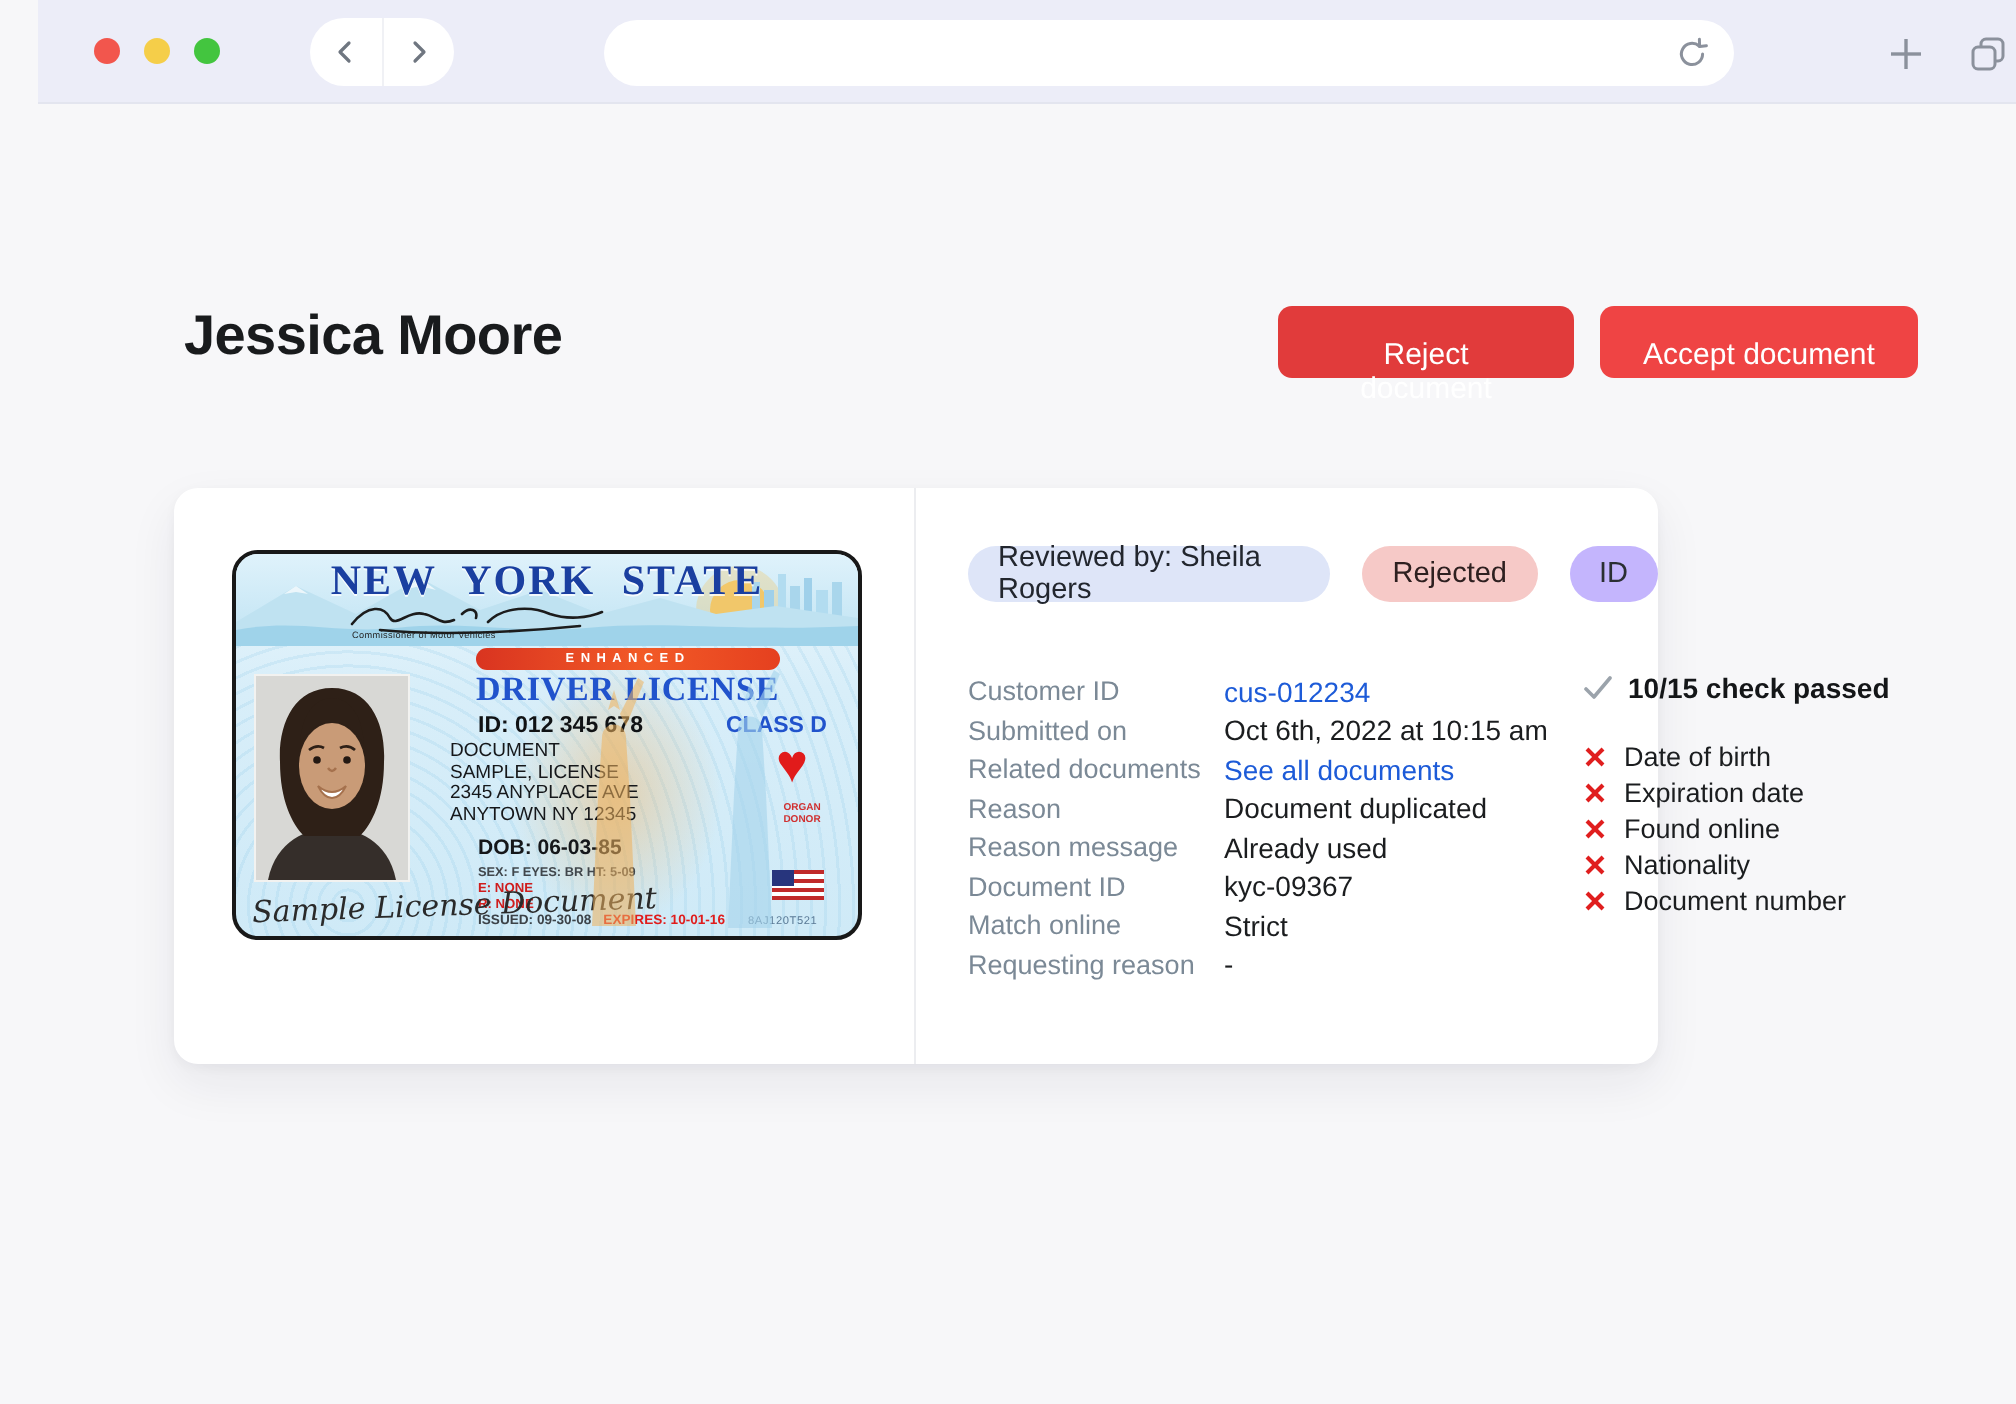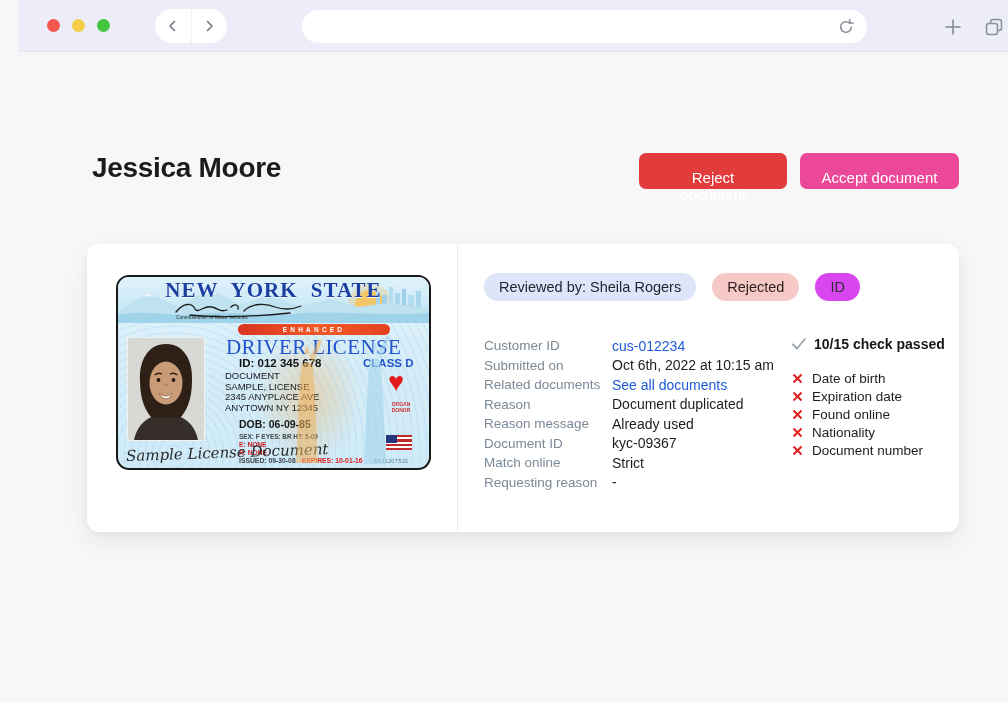--- a/index.html
+++ b/index.html
@@ -24,34 +24,34 @@
   .chrome-ic.plus { left:922px; } .chrome-ic.tabs { left:963px; }
 
   
   .pagehead-name { position:absolute; left:73px; top:152px; font-size:28px; font-weight:700;
                    color:#191b1d; letter-spacing:-0.3px; }
   .pagehead-addr { position:absolute; left:74px; top:195px; font-size:15px; color:#51626f; }
   .btn { position:absolute; top:153px; height:36px; border:none; border-radius:7px; color:#fff;
          font-family:"Liberation Sans",sans-serif; font-size:15px; font-weight:500; cursor:pointer;
          padding:16px 20px; }
   .btn.reject { left:620px; width:148px; background:#e13b3b; }
-  .btn.accept { left:781px; width:159px; background:#ec4899; }
-
-  
-  .card { position:absolute; left:68px; top:244px; width:872px; height:288px; background:#fff;
+  .btn.accept { left:781px; width:159px; background:#ef4444; }
+
+  
+  .card { position:absolute; left:68px; top:244px; width:742px; height:288px; background:#fff;
           border-radius:12px; box-shadow:0 10px 25px rgba(25,30,60,.07), 0 2px 6px rgba(25,30,60,.04); }
   .card-divider { position:absolute; left:370px; top:0; width:1px; height:288px; background:#ecedf0; }
 
   
   .badges { position:absolute; left:397px; top:29px; display:flex; gap:16px; }
   .badge { height:28px; border-radius:14px; display:flex; align-items:center; padding:0 15px;
            font-size:14.5px; }
   .badge.review { background:#dee5f8; color:#22262e; }
   .badge.status { background:#f6c9c7; color:#2e2020; }
-  .badge.doctype { background:#d946ef; color:#2b2f33; }
+  .badge.doctype { background:#c4b5fd; color:#2b2f33; }
 
   
   .details { position:absolute; left:397px; top:92px; }
   .drow { display:flex; height:19.5px; align-items:center; }
   .dlabel { width:128px; font-size:13.5px; color:#7b8996; }
   .dvalue { font-size:14px; color:#1b1d1f; white-space:nowrap; }
   .dvalue.link { color:#1d5bd8; cursor:pointer; }
 
   
   .checks { position:absolute; left:705px; top:92px; width:165px; }
@@ -72,22 +72,22 @@
                font-family:"Liberation Serif",serif; font-weight:700; font-size:21px; color:#1a3fa0;
                letter-spacing:1px; word-spacing:7px; text-shadow:0 1px 0 rgba(255,255,255,.8); z-index:3; }
   .lic-signature-svg { position:absolute; left:52px; top:23px; z-index:3; }
   .lic-commissioner { position:absolute; left:58px; top:38px; font-size:4.6px; color:#222; z-index:3;
                       letter-spacing:.2px; }
   .lic-photo { position:absolute; left:9px; top:60px; width:78px; height:104px; background:#d8d8d6;
                border:1px solid #f2f2f0; }
   .lic-enh { position:absolute; left:120px; top:47px; width:152px; height:11px; border-radius:6px;
              background:linear-gradient(90deg,#d93420,#f25a27 55%,#e5401f); color:#fff; font-size:6.5px;
              font-weight:700; letter-spacing:3.2px; display:flex; align-items:center; justify-content:center; }
-  .lic-title { position:absolute; left:108px; top:58px; font-family:"Liberation Serif",serif;
-               font-weight:400; font-size:21px; color:#2153cc; letter-spacing:.4px; }
+  .lic-title { position:absolute; left:120px; top:58px; font-family:"Liberation Serif",serif;
+               font-weight:700; font-size:17px; color:#2153cc; letter-spacing:.4px; }
   .lic-idline { position:absolute; left:121px; top:80px; font-size:11.5px; font-weight:700; color:#101214; }
   .lic-class { position:absolute; left:245px; top:80px; font-size:11.5px; font-weight:700; color:#2153cc; }
   .lic-nameblock { position:absolute; left:107px; top:94px; font-size:9.5px; font-weight:400;
                    color:#15171a; line-height:10.5px; }
   .lic-dob { position:absolute; left:121px; top:141px; font-size:10.5px; font-weight:700; color:#15171a; }
   .lic-attrs { position:absolute; left:121px; top:156px; font-size:6.4px; font-weight:700; color:#41474c; }
   .lic-e { position:absolute; left:121px; top:164px; font-size:6.6px; font-weight:700; color:#cf1d1d; }
   .lic-r { position:absolute; left:121px; top:171.5px; font-size:6.6px; font-weight:700; color:#cf1d1d; }
   .lic-issuedrow { position:absolute; left:121px; top:179.5px; font-size:6.8px; font-weight:700; }
   .lic-issued { color:#3c4248; } .lic-expires { color:#e01c1c; margin-left:6px; }
@@ -214,21 +214,21 @@
       <div class="lic-enh">ENHANCED</div>
       <div class="lic-title">DRIVER LICENSE</div>
       <div class="lic-idline">ID: 012 345 678</div>
       <div class="lic-class">CLASS D</div>
       <div class="lic-nameblock">
         <div>DOCUMENT</div>
         <div>SAMPLE, LICENSE</div>
         <div>2345 ANYPLACE AVE</div>
         <div>ANYTOWN NY  12345</div>
       </div>
-      <div class="lic-dob">DOB: 06-09-85</div>
+      <div class="lic-dob">DOB: 06-03-85</div>
       <div class="lic-attrs">SEX: F   EYES: BR   HT: 5-09</div>
       <div class="lic-e"><span>E: NONE</span></div>
       <div class="lic-r"><span>R: NONE</span></div>
       <div class="lic-issuedrow">
         <span class="lic-issued">ISSUED: 09-30-08</span><span class="lic-expires">EXPIRES: 10-01-16</span>
       </div>
       <div class="lic-sig">Sample License Document</div>
       <div class="lic-heart">♥</div>
       <div class="lic-organ">ORGAN DONOR</div>
       <div class="lic-flag"></div>

